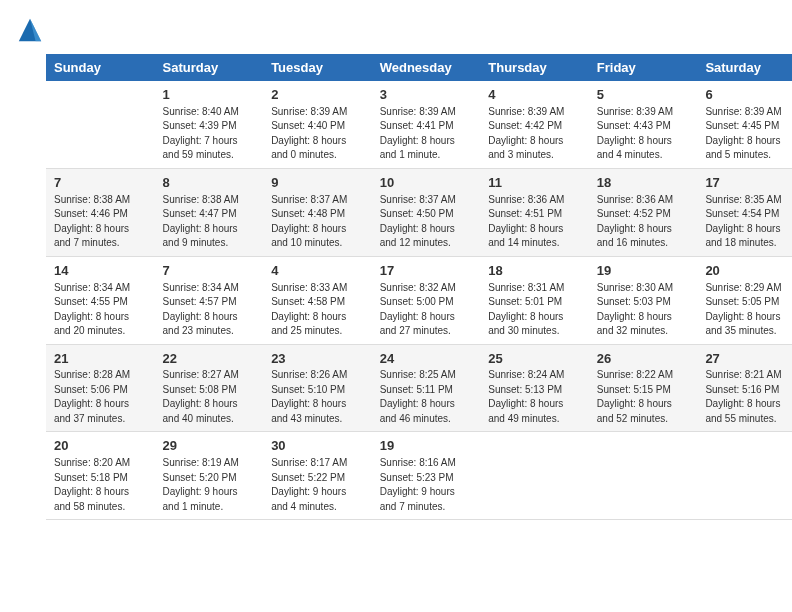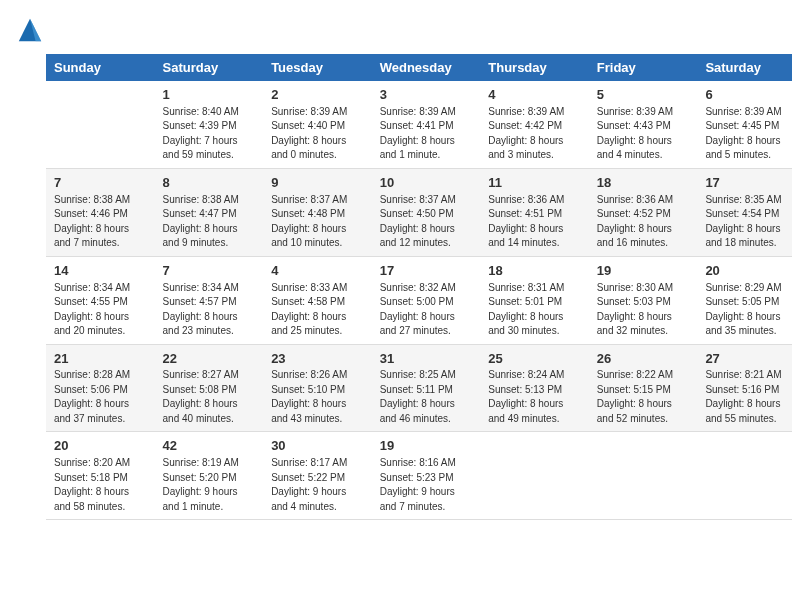--- a/index.html
+++ b/index.html
@@ -219,21 +219,21 @@
         </td>
         <td>
           <span class="day-num">22</span>
           <div class="day-info">Sunrise: 8:27 AM<br>Sunset: 5:08 PM<br>Daylight: 8 hours<br>and 40 minutes.</div>
         </td>
         <td>
           <span class="day-num">23</span>
           <div class="day-info">Sunrise: 8:26 AM<br>Sunset: 5:10 PM<br>Daylight: 8 hours<br>and 43 minutes.</div>
         </td>
         <td>
-          <span class="day-num">31</span>
+          <span class="day-num">24</span>
           <div class="day-info">Sunrise: 8:25 AM<br>Sunset: 5:11 PM<br>Daylight: 8 hours<br>and 46 minutes.</div>
         </td>
         <td>
           <span class="day-num">25</span>
           <div class="day-info">Sunrise: 8:24 AM<br>Sunset: 5:13 PM<br>Daylight: 8 hours<br>and 49 minutes.</div>
         </td>
         <td>
           <span class="day-num">26</span>
           <div class="day-info">Sunrise: 8:22 AM<br>Sunset: 5:15 PM<br>Daylight: 8 hours<br>and 52 minutes.</div>
         </td>
@@ -241,21 +241,21 @@
           <span class="day-num">27</span>
           <div class="day-info">Sunrise: 8:21 AM<br>Sunset: 5:16 PM<br>Daylight: 8 hours<br>and 55 minutes.</div>
         </td>
       </tr>
       <tr>
         <td>
           <span class="day-num">20</span>
           <div class="day-info">Sunrise: 8:20 AM<br>Sunset: 5:18 PM<br>Daylight: 8 hours<br>and 58 minutes.</div>
         </td>
         <td>
-          <span class="day-num">42</span>
+          <span class="day-num">29</span>
           <div class="day-info">Sunrise: 8:19 AM<br>Sunset: 5:20 PM<br>Daylight: 9 hours<br>and 1 minute.</div>
         </td>
         <td>
           <span class="day-num">30</span>
           <div class="day-info">Sunrise: 8:17 AM<br>Sunset: 5:22 PM<br>Daylight: 9 hours<br>and 4 minutes.</div>
         </td>
         <td>
           <span class="day-num">19</span>
           <div class="day-info">Sunrise: 8:16 AM<br>Sunset: 5:23 PM<br>Daylight: 9 hours<br>and 7 minutes.</div>
         </td>

